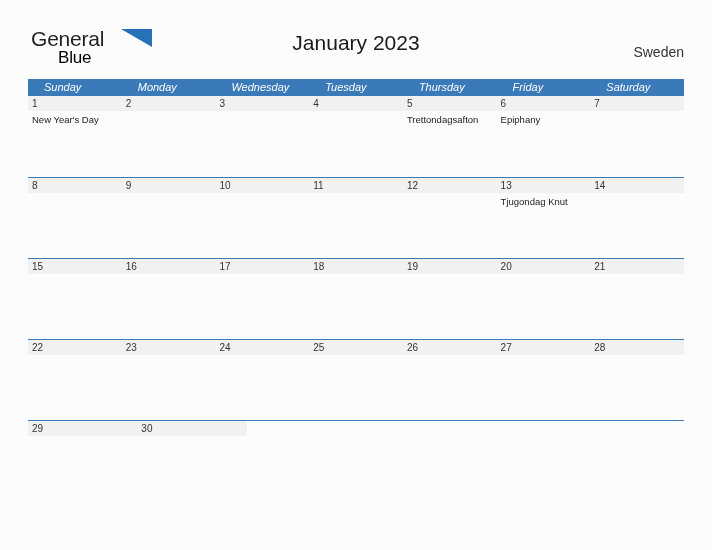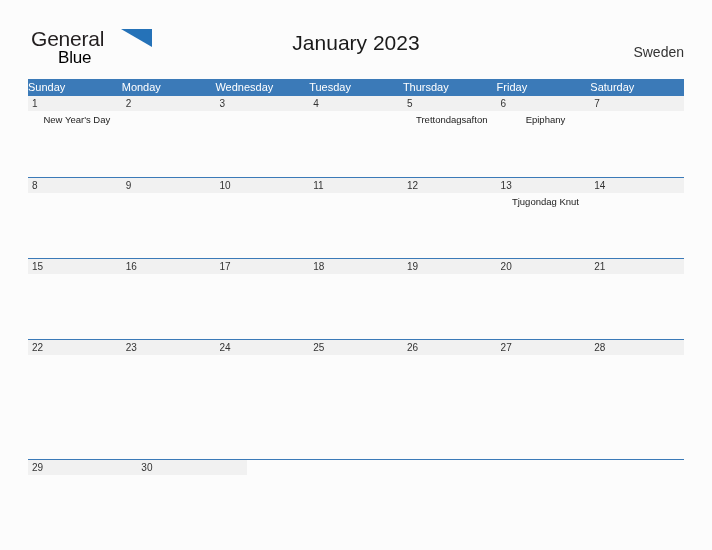--- a/index.html
+++ b/index.html
@@ -87,38 +87,38 @@
   .weekday-row {
     display: flex;
     background: #3b7ab8;
     height: 17px;
   }
   .weekday-cell {
     flex: 1 1 0;
     color: #ffffff;
     font-size: 11px;
     line-height: 17px;
-    padding-left: 0;
+    padding-left: 16px;
     box-sizing: border-box;
     white-space: nowrap;
     overflow: hidden;
+    font-style: italic;
   }
 
   .week-row {
     display: flex;
     height: 81px;
     border-top: 1px solid #3b7ab8;
     box-sizing: border-box;
   }
   .week-row.first {
     border-top: none;
   }
   .week-row.last {
     height: 80px;
-    margin-top: 39px;
   }
 
   .day-cell {
     flex: 1 1 0;
     box-sizing: border-box;
     position: relative;
     overflow: hidden;
   }
   .day-band {
     height: 15px;
@@ -129,21 +129,20 @@
   }
   .day-number {
     font-size: 10px;
     color: #333333;
     line-height: 15px;
     padding-left: 4px;
   }
   .day-events {
     padding-left: 4px;
     padding-top: 3px;
-    text-align: center;
   }
   .event-text {
     font-size: 9.5px;
     color: #222222;
     line-height: 12px;
     white-space: nowrap;
   }
 </style>
 </head>
 <body>

